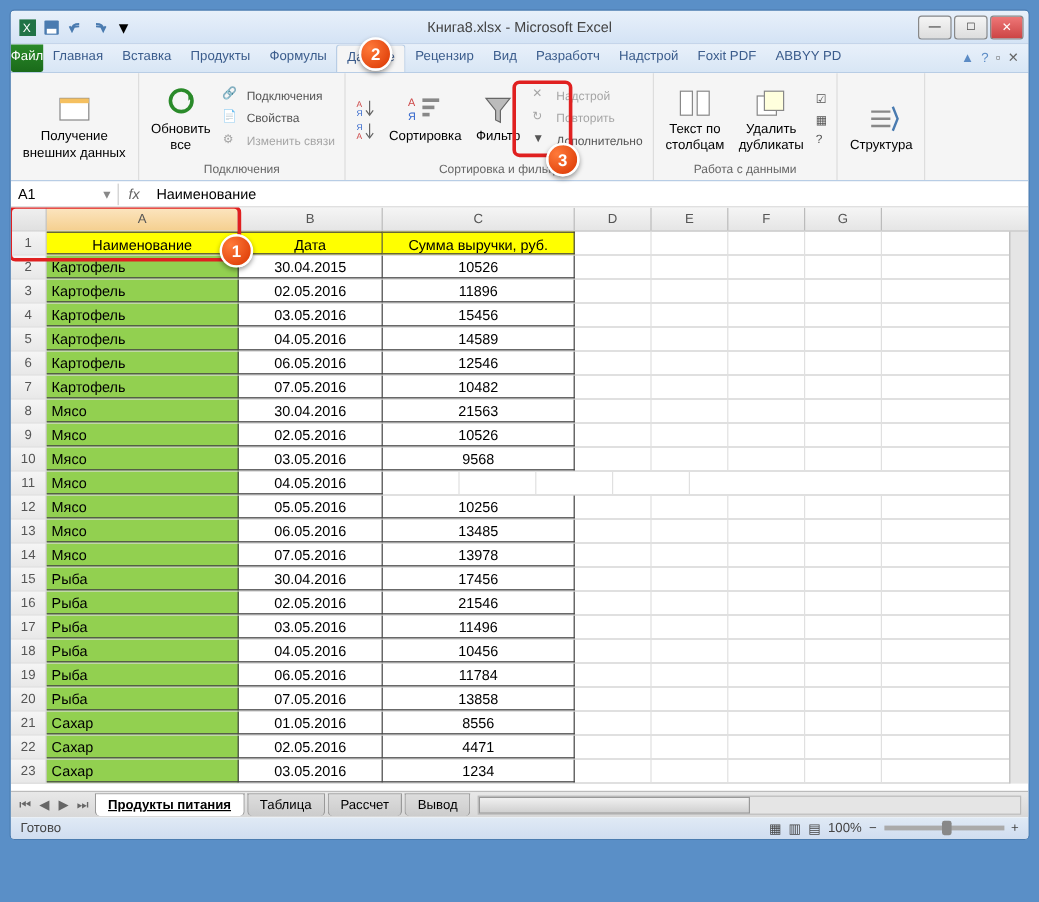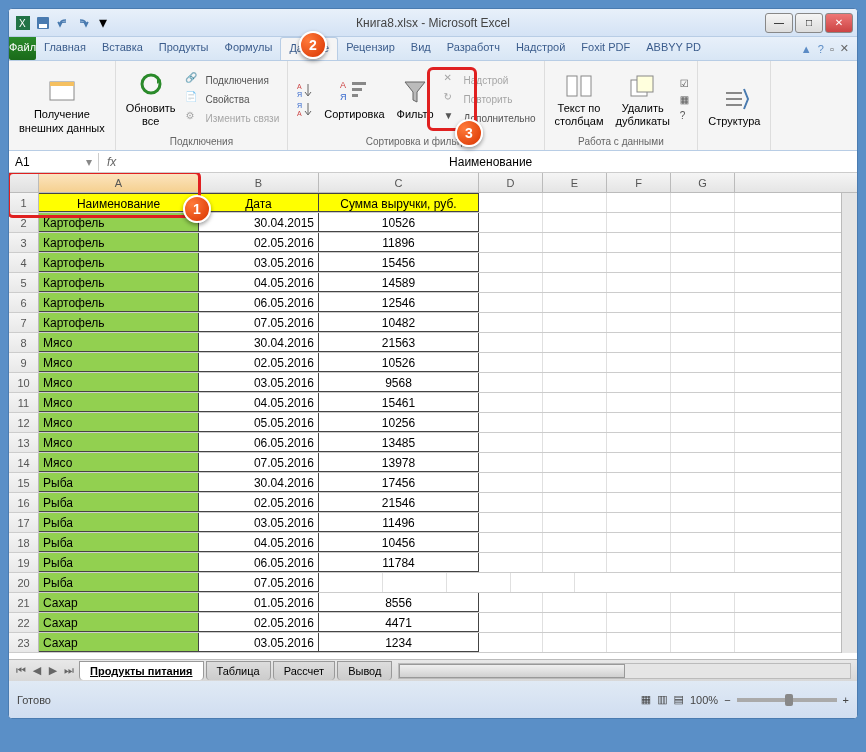--- a/index.html
+++ b/index.html
@@ -19,49 +19,49 @@
 .help-icons { margin-left: auto; display: flex; gap: 6px; padding-right: 8px; align-items: center; }
 .ribbon { background: #f5f5f5; height: 90px; display: flex; border-bottom: 1px solid #b8cde5; font-size: 11px; }
 .rgroup { border-right: 1px solid #ddd; padding: 3px 6px; display: flex; flex-direction: column; }
 .rgroup-content { flex: 1; display: flex; align-items: center; gap: 4px; }
 .rgroup-label { text-align: center; font-size: 10px; color: #666; padding-top: 2px; }
 .rbtn { display: flex; flex-direction: column; align-items: center; padding: 2px 4px; cursor: pointer; text-align: center; line-height: 1.2; }
 .rbtn-small { display: flex; align-items: center; gap: 4px; padding: 1px 2px; cursor: pointer; font-size: 10px; color: #555; }
 .rbtn-icon { width: 32px; height: 32px; display: flex; align-items: center; justify-content: center; }
 .rbtn-icon-sm { width: 16px; height: 16px; }
 .vstack { display: flex; flex-direction: column; gap: 1px; }
-.formulabar { display: flex; height: 22px; border-bottom: 1px solid #ccc; align-items: center; font-size: 12px; background: #fff; text-align: center; }
+.formulabar { display: flex; height: 22px; border-bottom: 1px solid #ccc; align-items: center; font-size: 12px; background: #fff; }
 .namebox { width: 90px; border-right: 1px solid #ccc; padding: 2px 6px; display: flex; align-items: center; }
 .fx { padding: 0 8px; font-style: italic; color: #666; }
 .formula-input { flex: 1; padding: 2px 6px; }
 .sheet { height: 508px; overflow: hidden; position: relative; background: #fff; display: flex; flex-direction: column; }
 .grid-area { flex: 1; overflow: hidden; }
 .colheads { display: flex; height: 20px; background: linear-gradient(#f5f5f5,#e5e5e5); border-bottom: 1px solid #bbb; font-size: 11px; }
 .corner { width: 30px; border-right: 1px solid #bbb; background: linear-gradient(#f0f0f0,#e0e0e0); }
 .colhead { border-right: 1px solid #bbb; text-align: center; line-height: 20px; color: #555; cursor: pointer; }
 .colhead.A { width: 160px; background: linear-gradient(#fce5c0,#f5d090); }
 .colhead.B { width: 120px; }
 .colhead.C { width: 160px; }
 .colhead.other { width: 64px; }
 .row { display: flex; height: 20px; border-bottom: 1px solid #ccc; font-size: 12px; }
 .rowhead { width: 30px; background: linear-gradient(#f5f5f5,#e8e8e8); border-right: 1px solid #bbb; text-align: center; line-height: 20px; color: #555; font-size: 11px; cursor: pointer; }
 .cell { border-right: 1px solid #ccc; padding: 2px 4px; line-height: 16px; white-space: nowrap; overflow: hidden; }
 .cell.A { width: 160px; background: #92d050; border-right-color: #444; border-bottom: 1px solid #444; }
-.cell.B { width: 120px; text-align: right; border-right-color: #444; border-bottom: 1px solid #444; }
+.cell.B { width: 120px; text-align: center; border-right-color: #444; border-bottom: 1px solid #444; }
 .cell.C { width: 160px; text-align: center; border-right-color: #444; border-bottom: 1px solid #444; }
 .cell.empty { width: 64px; border-right: 1px solid #e0e0e0; }
 .row.header .cell.A, .row.header .cell.B, .row.header .cell.C { background: #ffff00; text-align: center; font-weight: normal; border-top: 1px solid #444; }
 .sheettabs { height: 22px; display: flex; align-items: center; background: linear-gradient(#e8e8e8,#d8d8d8); border-top: 1px solid #bbb; font-size: 11px; padding-left: 4px; }
 .navbtn { width: 16px; height: 16px; display: flex; align-items: center; justify-content: center; cursor: pointer; color: #666; }
 .sheettab { padding: 3px 10px; background: #fff; border: 1px solid #999; border-bottom: none; margin-left: 2px; cursor: pointer; border-radius: 0 0 4px 4px; }
 .sheettab.active { background: #fff; font-weight: bold; text-decoration: underline; }
 .sheettab.inactive { background: linear-gradient(#ddd,#ccc); }
 .hscroll { flex: 1; margin: 0 6px; height: 16px; background: #e5e5e5; border: 1px solid #bbb; position: relative; }
 .hscroll-thumb { position: absolute; left: 0; width: 50%; height: 100%; background: linear-gradient(#f0f0f0,#d0d0d0); border: 1px solid #999; }
-.statusbar { height: 37px; background: linear-gradient(#e0eaf5,#d0ddf0); display: flex; align-items: center; font-size: 11px; padding: 0 8px; color: #444; }
+.statusbar { height: 18px; background: linear-gradient(#e0eaf5,#d0ddf0); display: flex; align-items: center; font-size: 11px; padding: 0 8px; color: #444; }
 .zoom { margin-left: auto; display: flex; align-items: center; gap: 6px; }
 .zoom-slider { width: 100px; height: 4px; background: #aaa; position: relative; }
 .zoom-thumb { position: absolute; left: 48%; top: -4px; width: 8px; height: 12px; background: #888; border-radius: 2px; }
 .callout { position: absolute; width: 28px; height: 28px; border-radius: 50%; background: radial-gradient(circle at 30% 30%, #ff7a3a, #d93400); border: 2px solid #fff; box-shadow: 0 2px 4px rgba(0,0,0,.4); color: #fff; font-weight: bold; display: flex; align-items: center; justify-content: center; font-size: 14px; z-index: 100; }
 .red-box { position: absolute; border: 3px solid #e02020; border-radius: 6px; z-index: 50; pointer-events: none; }
 .vscroll { width: 16px; background: #e5e5e5; border-left: 1px solid #bbb; }
 .grid-body { display: flex; }
 .grid-rows { flex: 1; }
 svg { display: block; }
 </style>
@@ -400,21 +400,20 @@
               <div class="cell C">9568</div>
               <div class="cell empty"></div>
               <div class="cell empty"></div>
               <div class="cell empty"></div>
               <div class="cell empty"></div>
             </div>
             <div class="row">
               <div class="rowhead">11</div>
               <div class="cell A">Мясо</div>
               <div class="cell B">04.05.2016</div>
-              <div class="cell C">15461</div>
               <div class="cell empty"></div>
               <div class="cell empty"></div>
               <div class="cell empty"></div>
               <div class="cell empty"></div>
             </div>
             <div class="row">
               <div class="rowhead">12</div>
               <div class="cell A">Мясо</div>
               <div class="cell B">05.05.2016</div>
               <div class="cell C">10256</div>
@@ -490,20 +489,21 @@
               <div class="cell C">11784</div>
               <div class="cell empty"></div>
               <div class="cell empty"></div>
               <div class="cell empty"></div>
               <div class="cell empty"></div>
             </div>
             <div class="row">
               <div class="rowhead">20</div>
               <div class="cell A">Рыба</div>
               <div class="cell B">07.05.2016</div>
+              <div class="cell C">13858</div>
               <div class="cell empty"></div>
               <div class="cell empty"></div>
               <div class="cell empty"></div>
               <div class="cell empty"></div>
             </div>
             <div class="row">
               <div class="rowhead">21</div>
               <div class="cell A">Сахар</div>
               <div class="cell B">01.05.2016</div>
               <div class="cell C">8556</div>

